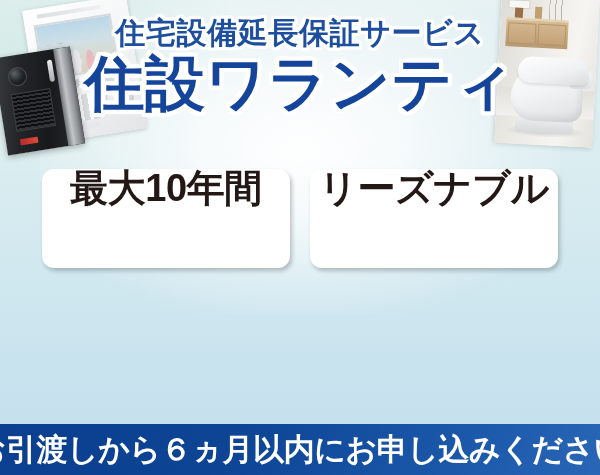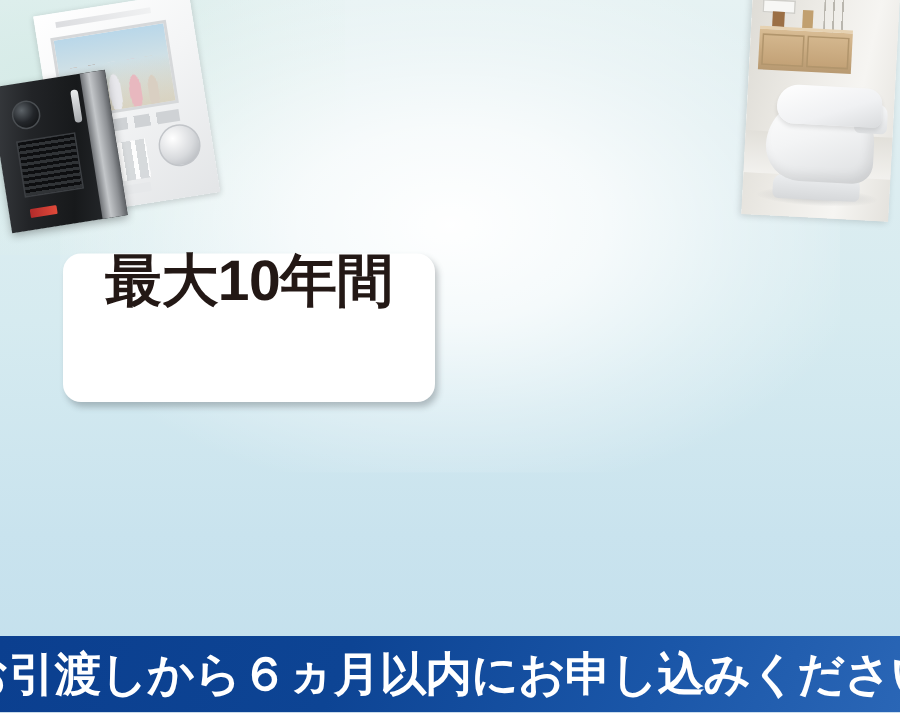--- a/index.html
+++ b/index.html
@@ -395,24 +395,31 @@
       <div class="tl-cab-door l"></div>
       <div class="tl-cab-door r"></div>
     </div>
     <div class="tl-shadow"></div>
     <div class="tl-base"></div>
     <div class="tl-bowl"></div>
     <div class="tl-tank"></div>
     <div class="tl-lid"></div>
   </div>
 
+  <div class="title-block">
+    <p class="subtitle">住宅設備延長保証サービス</p>
+    <p class="maintitle">住設ワランティ</p>
+  </div>
 
   <div class="features">
     <div class="feature-box">
       <span class="feature-label">最大10年間</span>
     </div>
+    <div class="feature-box">
+      <span class="feature-label">リーズナブル</span>
+    </div>
   </div>
 
   <div class="cta-bar">
     <span class="cta-text">お引渡しから６ヵ月以内にお申し込みください</span>
   </div>
 
 </div>
 
 </body></html>

